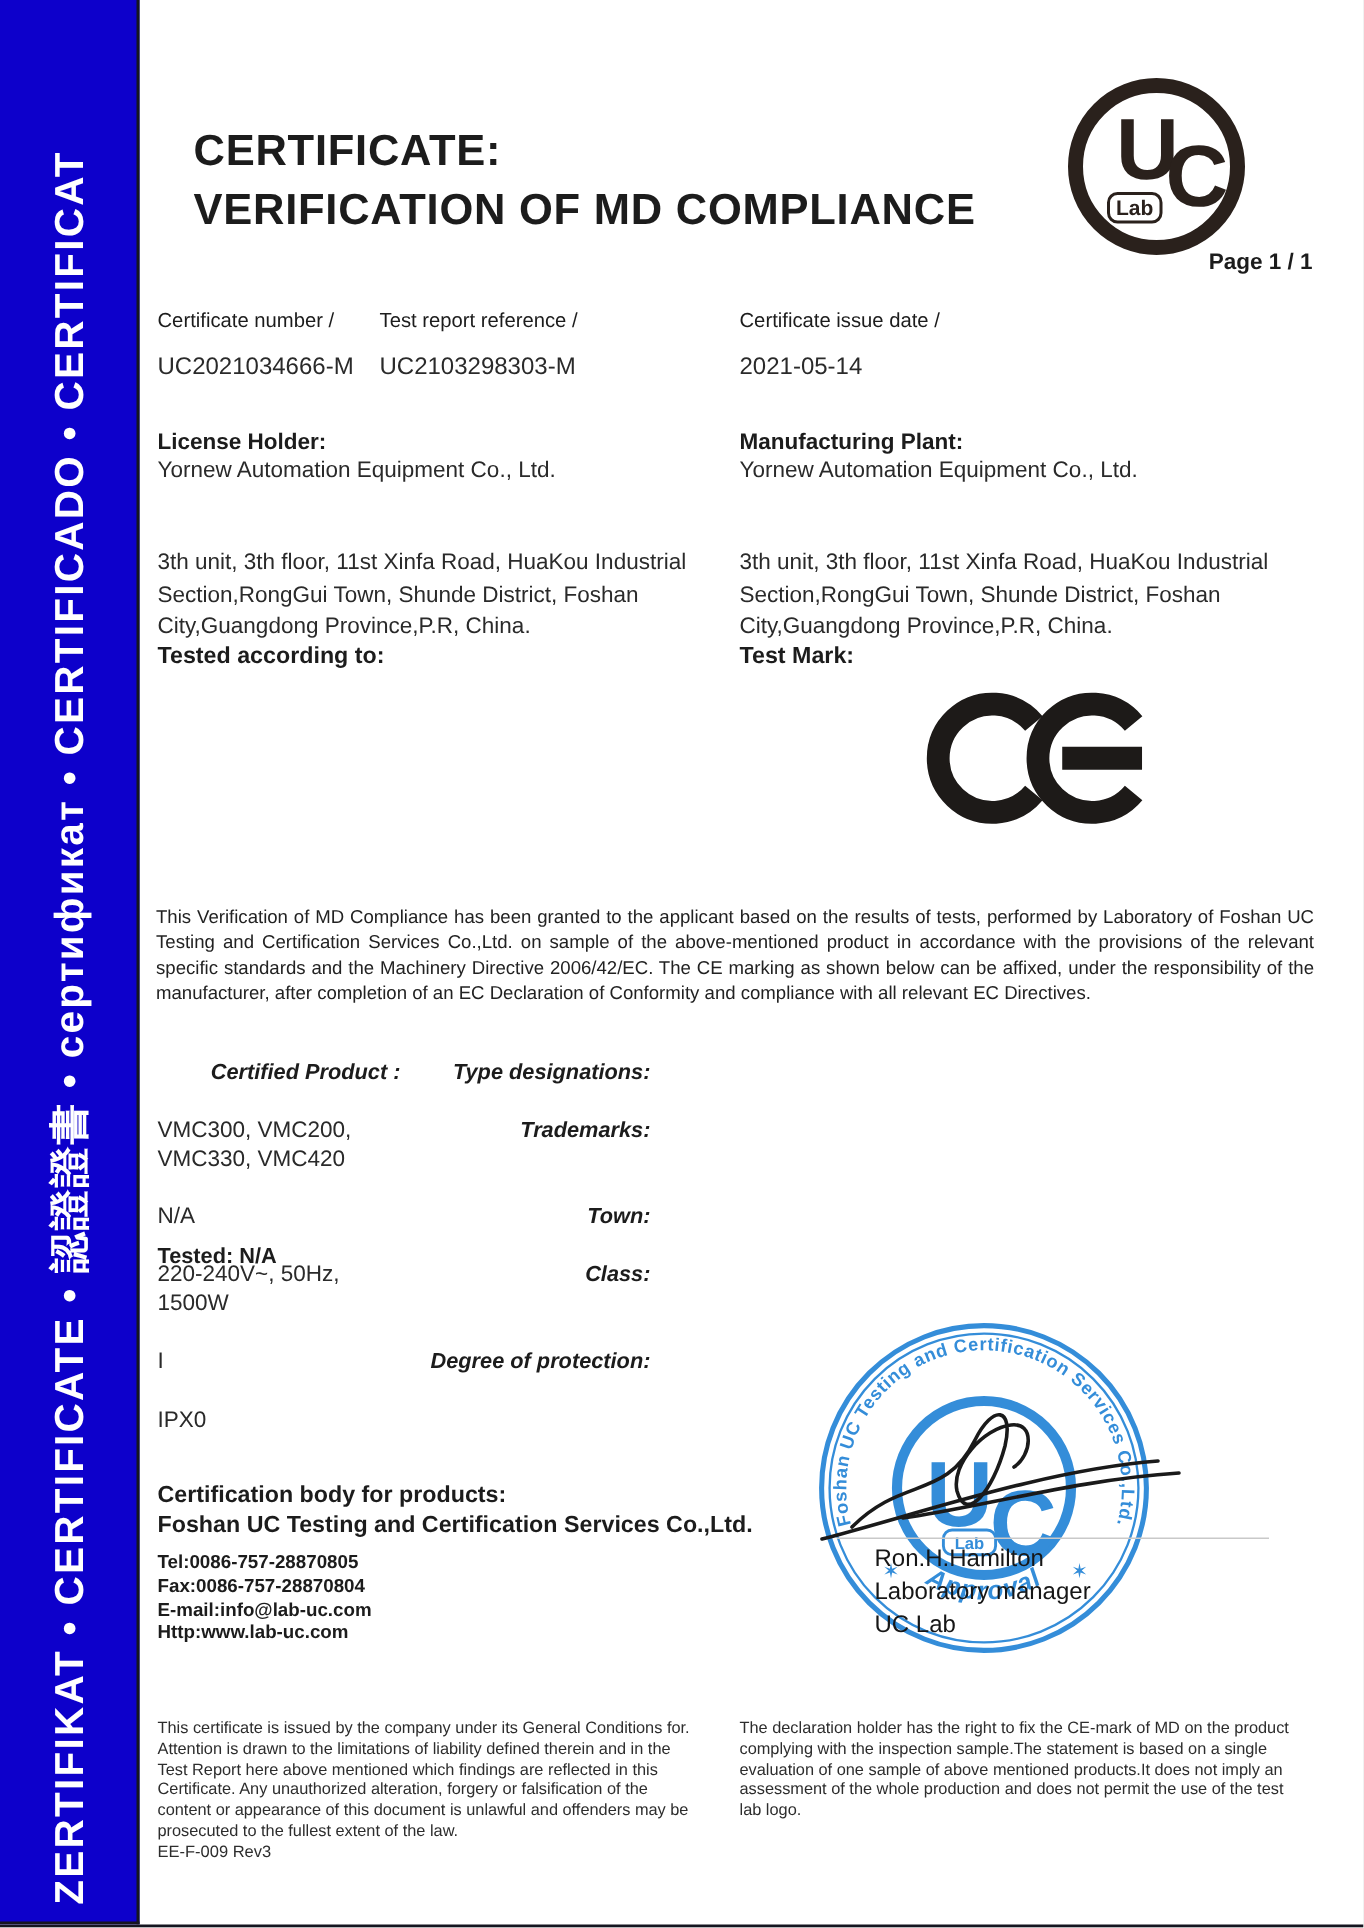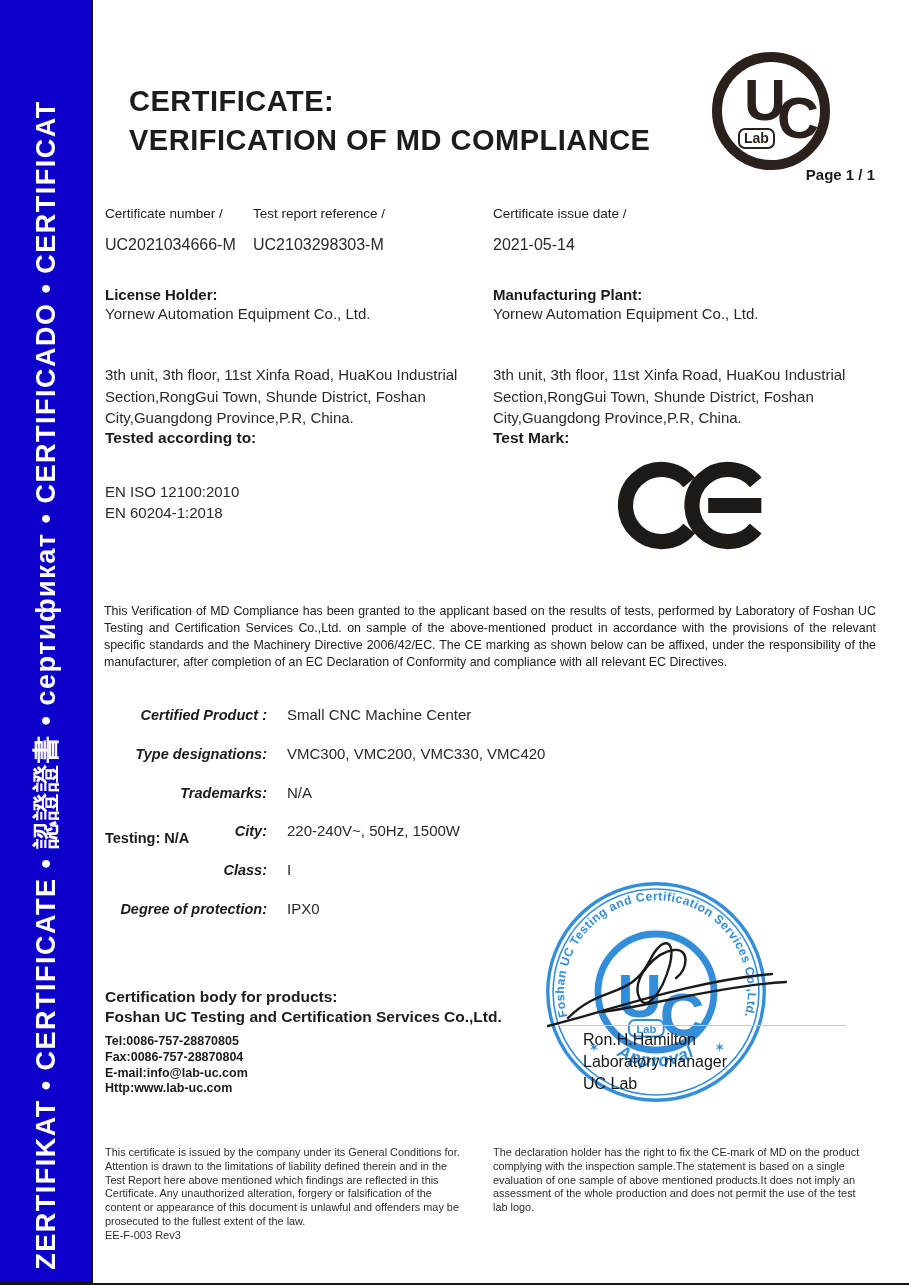--- a/index.html
+++ b/index.html
@@ -99,51 +99,46 @@
   <div class="holder-name c1">Yornew Automation Equipment Co., Ltd.</div>
   <div class="holder-label c3">Manufacturing Plant:</div>
   <div class="holder-name c3">Yornew Automation Equipment Co., Ltd.</div>
 
   <div class="address addr-l">3th unit, 3th floor, 11st Xinfa Road, HuaKou Industrial Section,RongGui Town, Shunde District, Foshan City,Guangdong Province,P.R, China.</div>
   <div class="address addr-r">3th unit, 3th floor, 11st Xinfa Road, HuaKou Industrial Section,RongGui Town, Shunde District, Foshan City,Guangdong Province,P.R, China.</div>
 
   <div class="sec-label c1">Tested according to:</div>
   <div class="sec-label c3">Test Mark:</div>
 
-  <div class="standards">
-    <div>EN ISO 12100:2010</div>
-    <div>EN 60204-1:2018</div>
-  </div>
 
   <svg class="ce-mark" width="152" height="95" viewBox="0 0 160 100">
     <g fill="none" stroke="#1d1a18" stroke-width="16">
       <path d="M 77.1 25.6 A 38 38 0 1 0 77.1 74.4"></path>
       <path d="M 147.1 25.6 A 38 38 0 1 0 147.1 74.4"></path>
       <path d="M 97 50 H 153"></path>
     </g>
   </svg>
 
   <div class="statement">This Verification of MD Compliance has been granted to the applicant based on the results of tests, performed by Laboratory of Foshan UC Testing and Certification Services Co.,Ltd. on sample of the above-mentioned product in accordance with the provisions of the relevant specific standards and the Machinery Directive 2006/42/EC. The CE marking as shown below can be affixed, under the responsibility of the manufacturer, after completion of an EC Declaration of Conformity and compliance with all relevant EC Directives.</div>
 
   <div class="product">
     <div class="pl">Certified Product :</div>
-    <div class="pv">Small CNC Machine Center</div>
     <div class="pl">Type designations:</div>
     <div class="pv">VMC300, VMC200, VMC330, VMC420</div>
     <div class="pl">Trademarks:</div>
     <div class="pv">N/A</div>
-    <div class="pl">City:</div>
+    <div class="pl">Town:</div>
     <div class="pv">220-240V~, 50Hz, 1500W</div>
     <div class="pl">Class:</div>
     <div class="pv">I</div>
     <div class="pl">Degree of protection:</div>
     <div class="pv">IPX0</div>
   </div>
 
-  <div class="remarks">Testing: N/A</div>
+  <div class="remarks">Tested: N/A</div>
 
   <svg class="stamp" width="232" height="232" viewBox="0 0 240 240">
     <defs>
       <path id="arcTop" d="M 33.9 160.2 A 95 95 0 1 1 206.1 160.2" fill="none"></path>
       <path id="arcBottom" d="M 55 162 A 78 78 0 0 0 185 162" fill="none"></path>
     </defs>
     <g fill="none" stroke="#2384d6">
       <circle cx="120" cy="120" r="112" stroke-width="3.5"></circle>
       <circle cx="120" cy="120" r="106.5" stroke-width="1.6"></circle>
       <circle cx="120" cy="120" r="60" stroke-width="7"></circle>
@@ -182,15 +177,15 @@
     </g>
   </svg>
   <div class="sig-text">
     <div>Ron.H.Hamilton</div>
     <div>Laboratory manager</div>
     <div>UC Lab</div>
   </div>
 
   <div class="foot foot-l">This certificate is issued by the company under its General Conditions for. Attention is drawn to the limitations of liability defined therein and in the Test Report here above mentioned which findings are reflected in this Certificate. Any unauthorized alteration, forgery or falsification of the content or appearance of this document is unlawful and offenders may be prosecuted to the fullest extent of the law.</div>
   <div class="foot foot-r">The declaration holder has the right to fix the CE-mark of MD on the product complying with the inspection sample.The statement is based on a single evaluation of one sample of above mentioned products.It does not imply an assessment of the whole production and does not permit the use of the test lab logo.</div>
-  <div class="doc-code">EE-F-003 Rev3</div>
+  <div class="doc-code">EE-F-009 Rev3</div>
 
 </div>
 
 </body></html>

